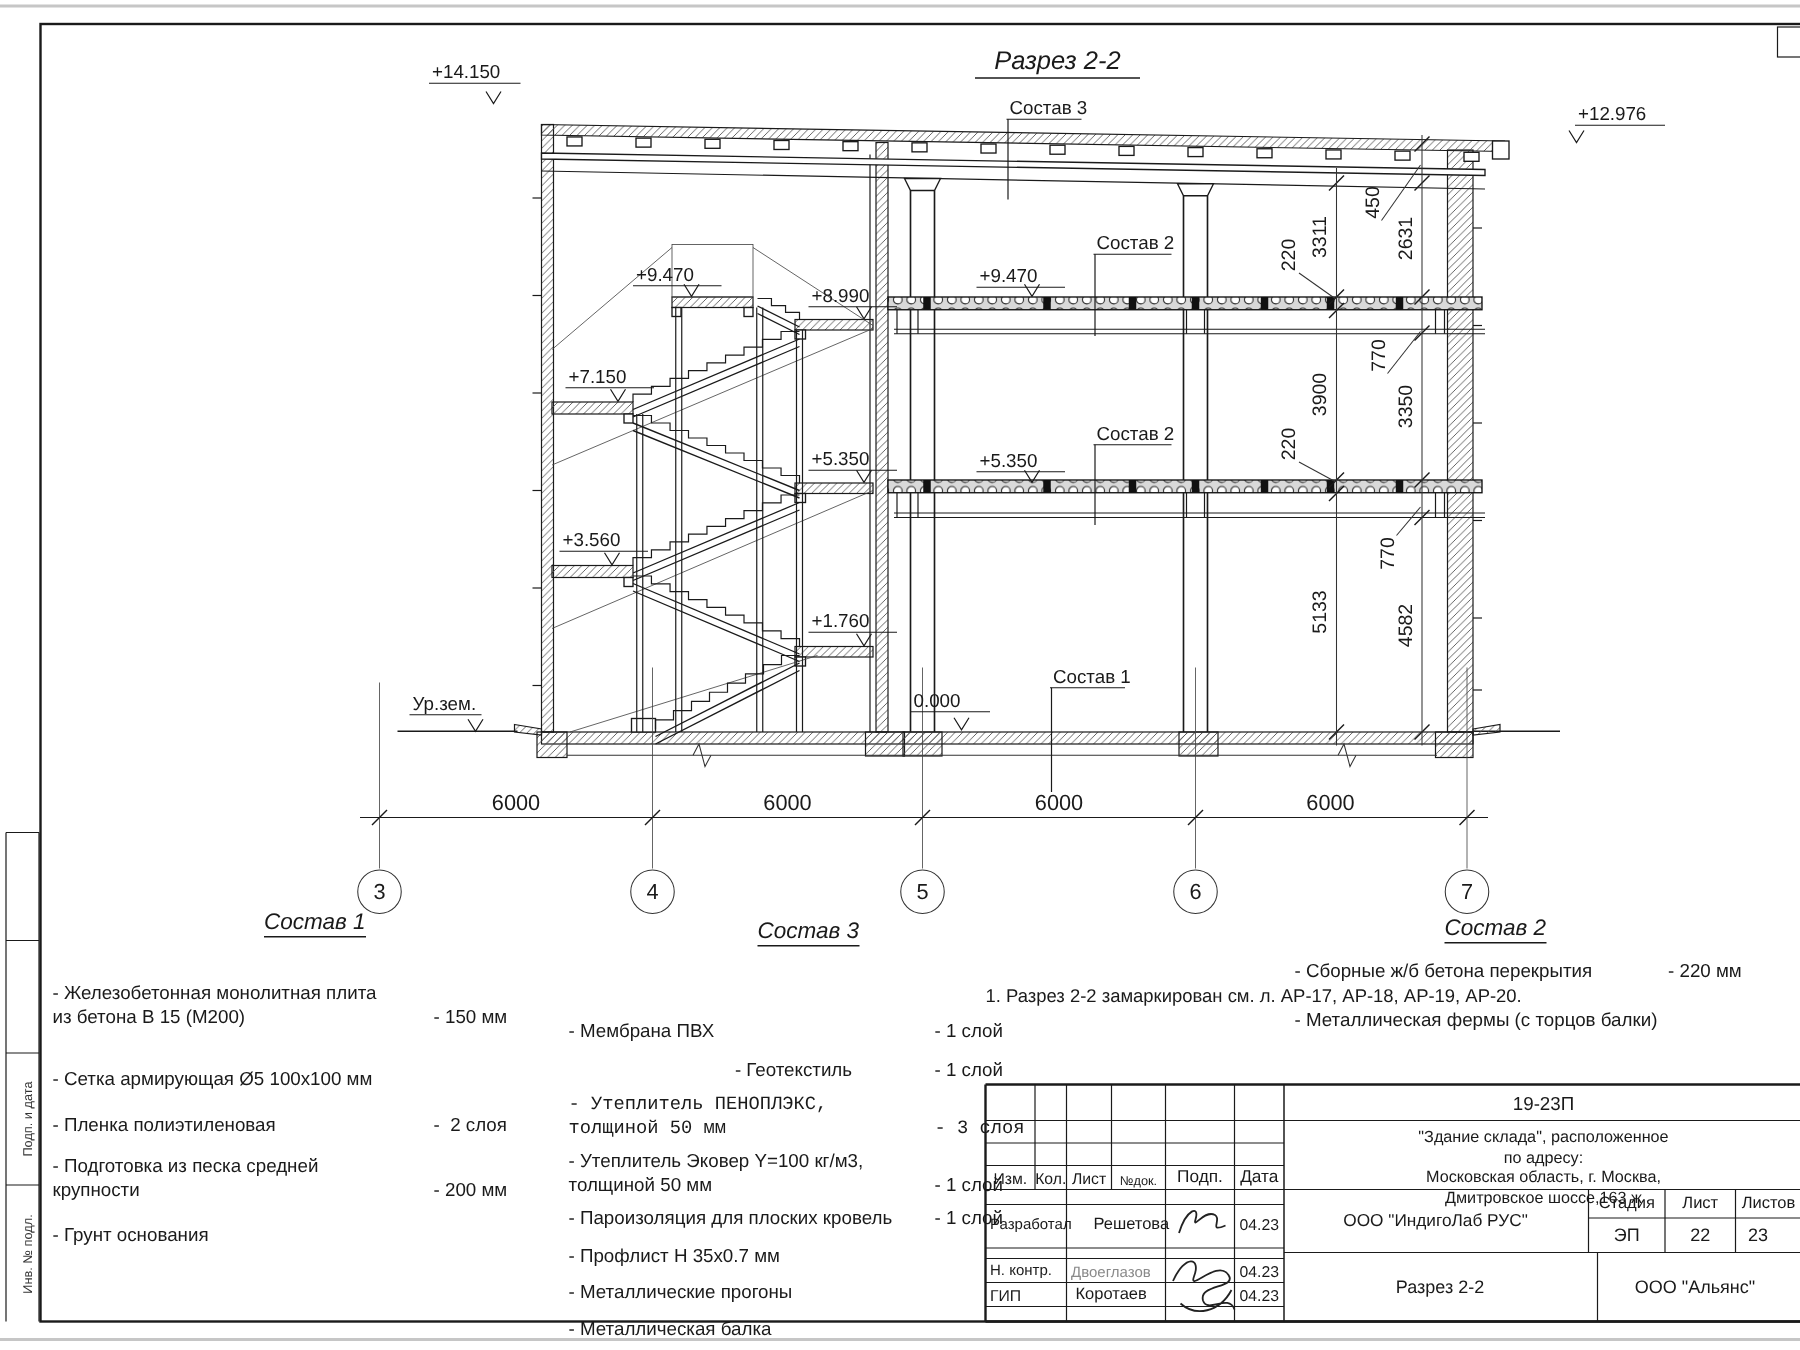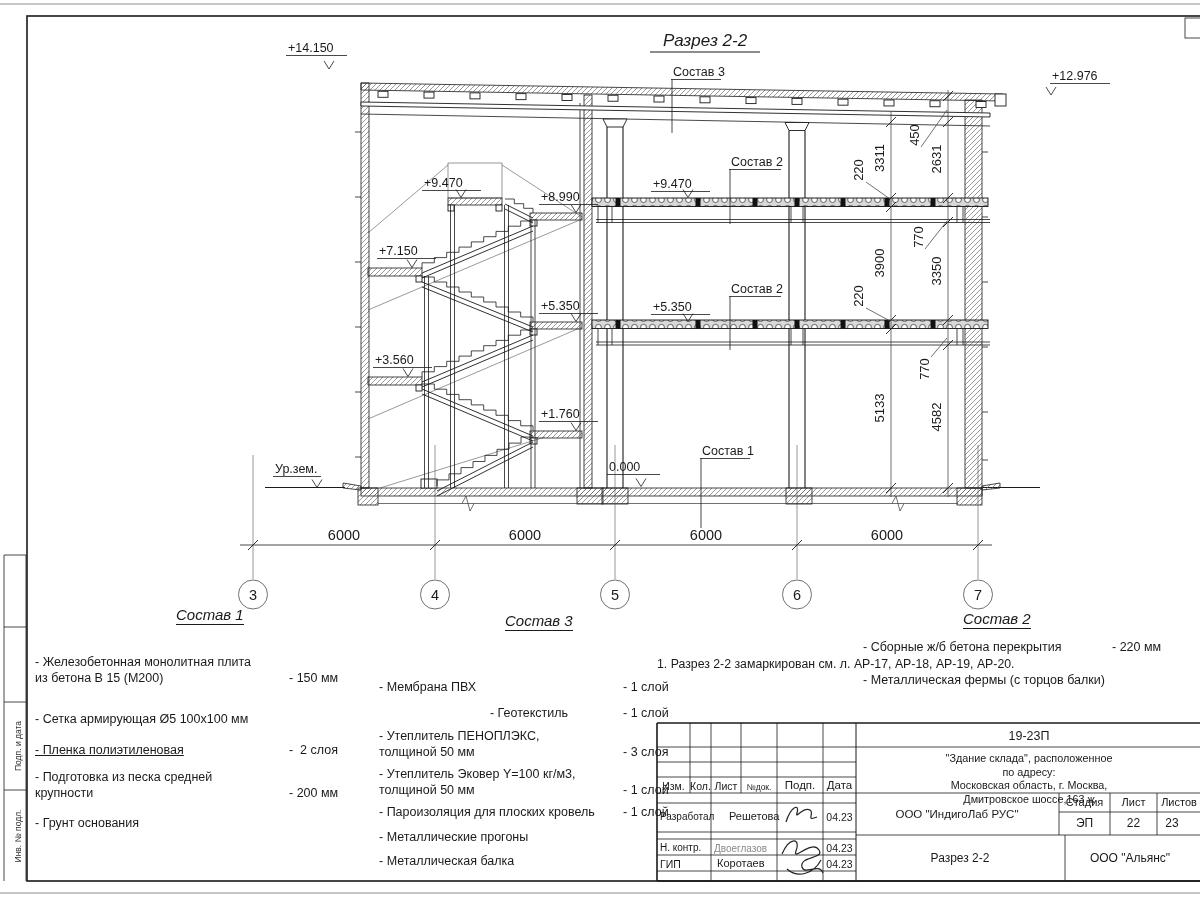--- a/index.html
+++ b/index.html
@@ -417,33 +417,34 @@
 </svg>
 
 <div class="lg-title" style="left:176px;top:606px;">Состав 1</div>
 <div class="lg-title" style="left:505px;top:612px;">Состав 3</div>
 <div class="lg-title" style="left:963px;top:610px;">Состав 2</div>
 
 <div class="lg" style="left:35px;top:655px;width:315px;">
       <div class="lg-row" style="margin-bottom: 26px;"><span class="lg-name" style="width: 240px;">- Железобетонная  монолитная плита
 из бетона В 15 (М200)</span><span class="lg-val" style="left: 254px;">- 150 мм</span></div>
       <div class="lg-row" style="margin-bottom: 15px;"><span class="lg-name" style="width: 240px;">- Сетка армирующая Ø5 100х100 мм</span></div>
-      <div class="lg-row" style="margin-bottom: 12px;"><span class="lg-name" style="width: 240px; text-decoration: underline;">- Пленка полиэтиленовая</span><span class="lg-val" style="left: 254px;">-  2 слоя</span></div>
+      <div class="lg-row" style="margin-bottom: 12px;"><span class="lg-name" style="width: 240px;">- Пленка полиэтиленовая</span><span class="lg-val" style="left: 254px;">-  2 слоя</span></div>
       <div class="lg-row" style="margin-bottom: 15px;"><span class="lg-name" style="width: 240px;">- Подготовка из песка средней
 крупности</span><span class="lg-val" style="left: 254px;">- 200 мм</span></div>
       <div class="lg-row" style="margin-bottom: 0px;"><span class="lg-name" style="width: 240px;">- Грунт основания</span></div>
     </div>
 <div class="lg" style="left:363px;top:680px;width:300px;margin-left:16px;">
       <div class="lg-row" style="margin-bottom: 10px;"><span class="lg-name" style="width: 232px;">- Мембрана ПВХ</span><span class="lg-val" style="left: 244px;">- 1 слой</span></div>
       <div class="lg-row" style="margin-bottom: 8px; text-align: center;"><span class="lg-name" style="width: 232px;">- Геотекстиль</span><span class="lg-val" style="left: 244px;">- 1 слой</span></div>
-      <div class="lg-row" style="margin-bottom: 7px;"><span class="lg-name" style="width: 232px;">- Утеплитель ПЕНОПЛЭКС,
+      <div class="lg-row" style="margin-bottom: 7px; font-family: Liberation Mono, monospace;"><span class="lg-name" style="width: 232px;">- Утеплитель ПЕНОПЛЭКС,
 толщиной 50 мм</span><span class="lg-val" style="left: 244px;">- 3 слоя</span></div>
       <div class="lg-row" style="margin-bottom: 7px;"><span class="lg-name" style="width: 232px;">- Утеплитель Эковер Y=100 кг/м3,
 толщиной 50 мм</span><span class="lg-val" style="left: 244px;">- 1 слой</span></div>
       <div class="lg-row" style="margin-bottom: 9px;"><span class="lg-name" style="width: 232px;">- Пароизоляция для плоских кровель</span><span class="lg-val" style="left: 244px;">- 1 слой</span></div>
+      <div class="lg-row" style="margin-bottom: 9px;"><span class="lg-name" style="width: 232px;">- Профлист Н 35х0.7 мм</span></div>
       <div class="lg-row" style="margin-bottom: 9px;"><span class="lg-name" style="width: 232px;">- Металлические прогоны</span></div>
       <div class="lg-row" style="margin-bottom: 0px;"><span class="lg-name" style="width: 232px;">- Металлическая балка</span></div>
     </div>
 <div class="lg" style="left:863px;top:640px;width:300px;">
       <div class="lg-row" style="margin-bottom: 17px;"><span class="lg-name" style="width: 272px;">- Сборные ж/б бетона перекрытия</span><span class="lg-val" style="left: 249px;">- 220 мм</span></div>
       <div class="lg-row" style="margin-bottom: 0px;"><span class="lg-name" style="width: 272px;">- Металлическая фермы (с торцов балки)</span></div>
     </div>
 
 <div class="note" style="left:657px;top:657px;">1. Разрез 2-2 замаркирован см. л. АР-17, АР-18, АР-19, АР-20.</div>
 

